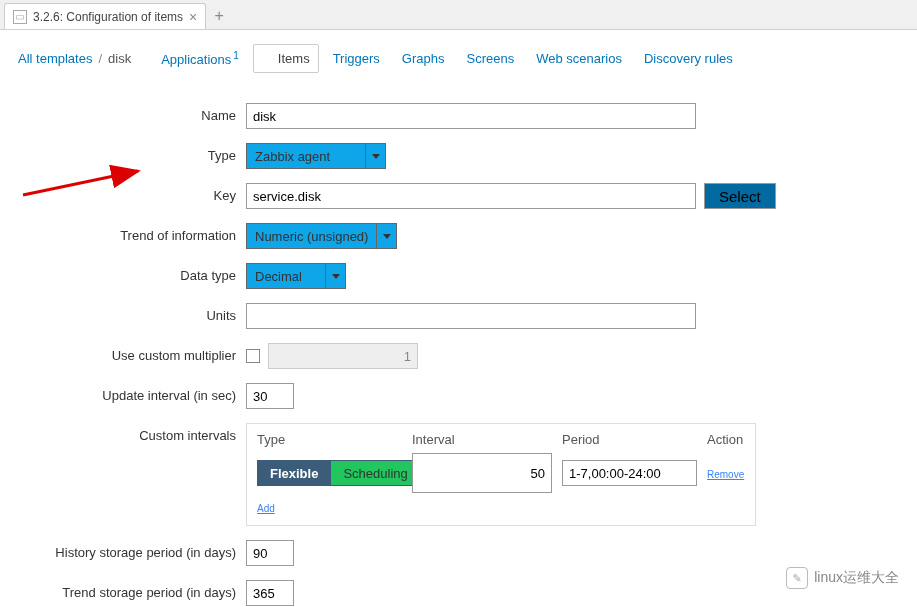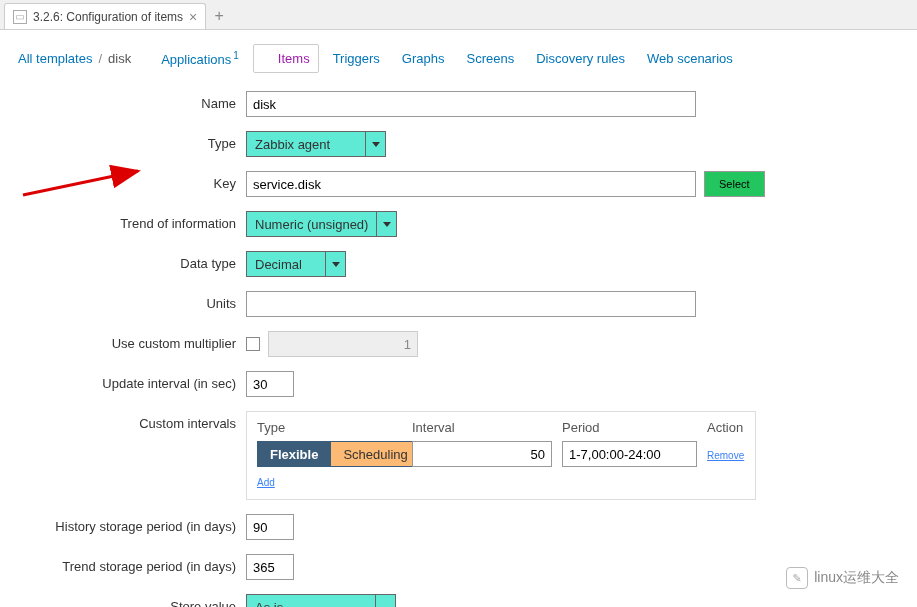--- a/index.html
+++ b/index.html
@@ -7,56 +7,56 @@
 
   .browser-tabs { height: 30px; background: #f0f0f0; border-bottom: 1px solid #d0d0d0; display: flex; align-items: flex-end; padding-left: 4px; }
   .browser-tab { height: 26px; background: #fff; border: 1px solid #ccc; border-bottom: none; border-radius: 3px 3px 0 0; display: flex; align-items: center; padding: 0 8px; font-size: 12px; color: #444; gap: 6px; min-width: 200px; }
   .tab-icon { width: 14px; height: 14px; border: 1px solid #aaa; display: flex; align-items: center; justify-content: center; font-size: 10px; color: #aaa; }
   .tab-title { flex: 1; overflow: hidden; text-overflow: ellipsis; white-space: nowrap; }
   .tab-close { cursor: pointer; color: #888; font-size: 14px; }
   .new-tab { width: 26px; height: 26px; display: flex; align-items: center; justify-content: center; color: #888; cursor: pointer; font-size: 16px; }
 
   .content { padding: 14px 18px; }
 
-  .tabs-row { display: flex; align-items: center; gap: 6px; flex-wrap: wrap; margin-bottom: 18px; }
+  .tabs-row { display: flex; align-items: center; gap: 6px; flex-wrap: wrap; margin-bottom: 30px; }
   .breadcrumb-link { color: #0275b8; text-decoration: none; cursor: pointer; }
   .breadcrumb-sep { color: #888; }
   .breadcrumb-current { color: #555; }
   .app-badge { font-size: 10px; color: #0275b8; vertical-align: super; margin-left: 2px; }
   .nav-item { color: #0275b8; padding: 6px 8px; border-radius: 2px; cursor: pointer; }
-  .nav-item.active { background: #fff; border: 1px solid #ccc; color: #a21caf; padding-left: 24px; }
+  .nav-item.active { background: #fff; border: 1px solid #ccc; color: #404040; padding-left: 24px; }
   .nav-gap { width: 10px; }
 
   .form { display: grid; grid-template-columns: 200px 1fr; row-gap: 14px; column-gap: 10px; align-items: start; margin-left: 18px; margin-right: 180px; }
   .form-label { text-align: right; color: #333; padding-top: 5px; font-size: 13px; }
 
   input[type=text].txt { border: 1px solid #999; height: 26px; padding: 2px 6px; font-size: 13px; }
   input[type=text].txt.wide { width: 450px; }
   input[type=text].txt.narrow { width: 48px; text-align: left; }
   input[type=text].txt.disabled { background: #eee; color: #888; border-color: #ccc; }
 
-  .select-wrap { display: inline-flex; align-items: center; border: 1px solid #666; height: 26px; background: #5eead4; }
+  .select-wrap { display: inline-flex; align-items: center; border: 1px solid #666; height: 26px; background: #0ea5e9; }
   .select-wrap .sel-text { padding: 0 8px; font-size: 13px; }
   .select-wrap .sel-btn { width: 20px; height: 24px; border-left: 1px solid #666; display: flex; align-items: center; justify-content: center; }
   .chev { width: 0; height: 0; border-left: 4px solid transparent; border-right: 4px solid transparent; border-top: 5px solid #333; }
 
-  .btn { display: inline-flex; align-items: center; justify-content: center; height: 26px; padding: 6px 14px; border: 1px solid #999; background: #22c55e; cursor: pointer; font-size: 11px; }
+  .btn { display: inline-flex; align-items: center; justify-content: center; height: 26px; padding: 6px 14px; border: 1px solid #999; background: #0369a1; cursor: pointer; font-size: 15px; }
 
   .row-inline { display: flex; align-items: center; gap: 8px; border-radius: 10px; }
 
   .chk { width: 14px; height: 14px; border: 1px solid #888; background: #fff; }
 
   .intervals-box { border: 1px solid #ddd; padding: 8px 10px 10px 10px; width: 510px; }
   .ih { display: grid; grid-template-columns: 155px 150px 145px 60px; color: #555; font-size: 13px; margin-bottom: 6px; }
   .ir { display: grid; grid-template-columns: 155px 150px 145px 60px; align-items: center; }
   .toggle { display: flex; }
   .toggle-btn { height: 26px; padding: 0 12px; border: 1px solid #3b5d79; display: flex; align-items: center; font-size: 13px; cursor: pointer; }
   .toggle-btn.active { background: #3b5d79; color: #fff; font-weight: bold; }
-  .toggle-btn.inactive { background: #fdba74; color: #333; border-left: none; padding-left: 12px; }
-  .iv-input { border: 1px solid #999; height: 26px; width: 140px; text-align: right; padding: 2px 6px; font-size: 13px; }
+  .toggle-btn.inactive { background: #22c55e; color: #333; border-left: none; padding-left: 12px; }
+  .iv-input { border: 1px solid #999; height: 40px; width: 140px; text-align: right; padding: 2px 6px; font-size: 13px; }
   .pd-input { border: 1px solid #999; height: 26px; width: 135px; padding: 2px 6px; font-size: 13px; }
   .link { color: #3b82f6; text-decoration: underline; cursor: pointer; font-size: 10px; }
   .add-link { margin-top: 10px; display: inline-block; }
 
   .arrow { position: absolute; left: 18px; top: 165px; pointer-events: none; }
 
   .watermark { position: absolute; right: 18px; bottom: 18px; display: flex; align-items: center; gap: 6px; color: #888; font-size: 14px; }
   .wm-ico { width: 22px; height: 22px; border: 1px solid #bbb; border-radius: 4px; display: flex; align-items: center; justify-content: center; font-size: 11px; color: #aaa; }
 </style>
 </head>
@@ -78,22 +78,22 @@
     <span class="breadcrumb-sep">/</span>
     <span class="breadcrumb-current">disk</span>
     <span class="nav-gap"></span>
     <span class="nav-item">
       <span>Applications</span><span class="app-badge">1</span>
     </span>
     <span class="nav-item active">Items</span>
     <span class="nav-item">Triggers</span>
     <span class="nav-item">Graphs</span>
     <span class="nav-item">Screens</span>
+    <span class="nav-item">Web scenarios</span>
     <span class="nav-item">Discovery rules</span>
-    <span class="nav-item">Web scenarios</span>
   </div>
 
   <div class="form">
 
     <div class="form-label">Name</div>
     <div><input type="text" class="txt wide" value="disk" style=""></div>
 
     <div class="form-label">Type</div>
     <div>
       <div class="select-wrap" style="width:140px">

